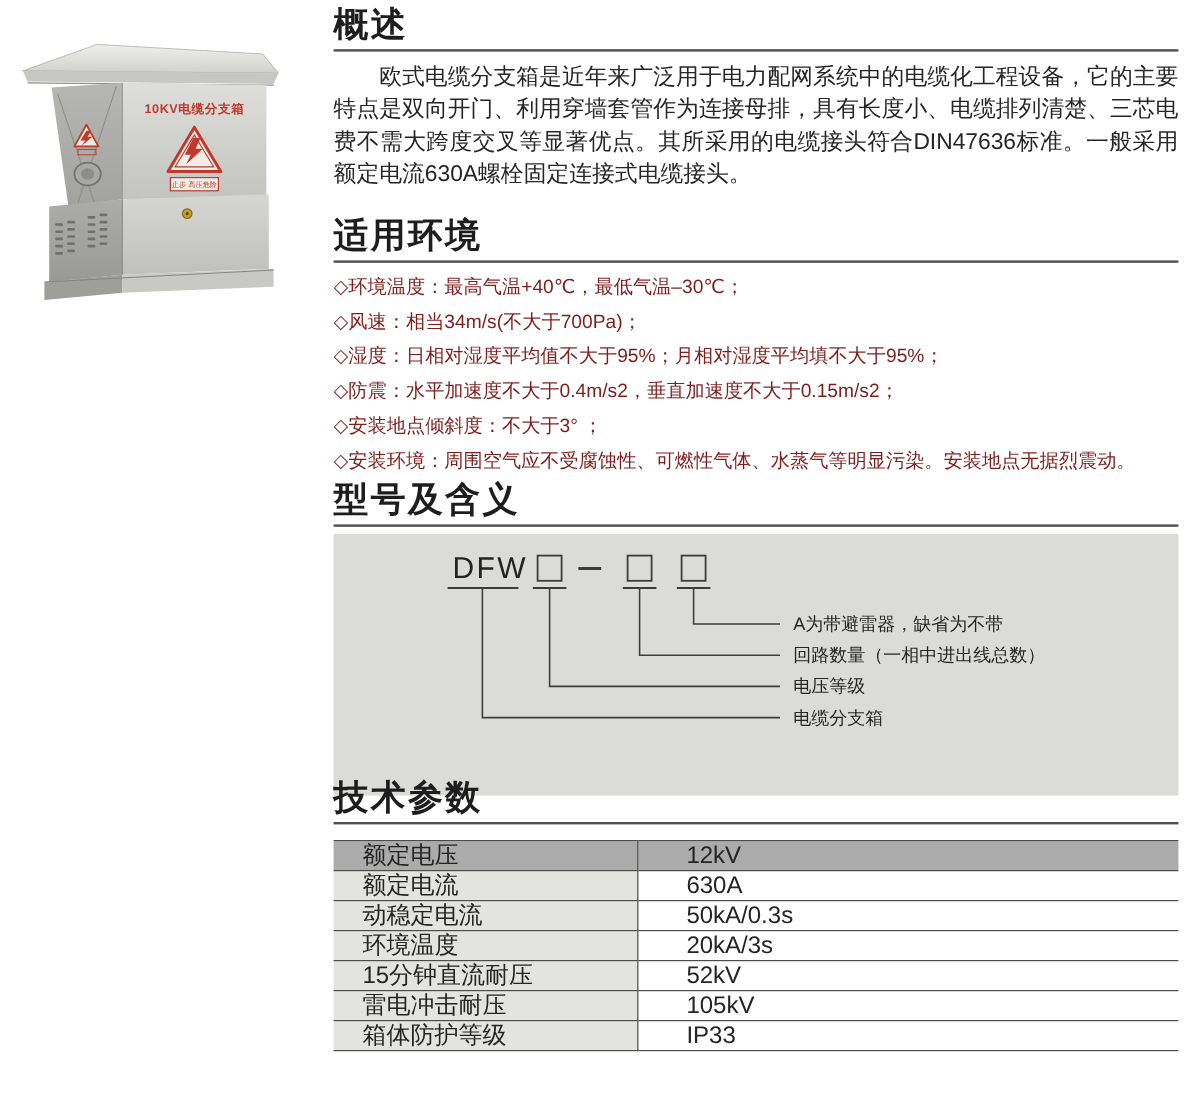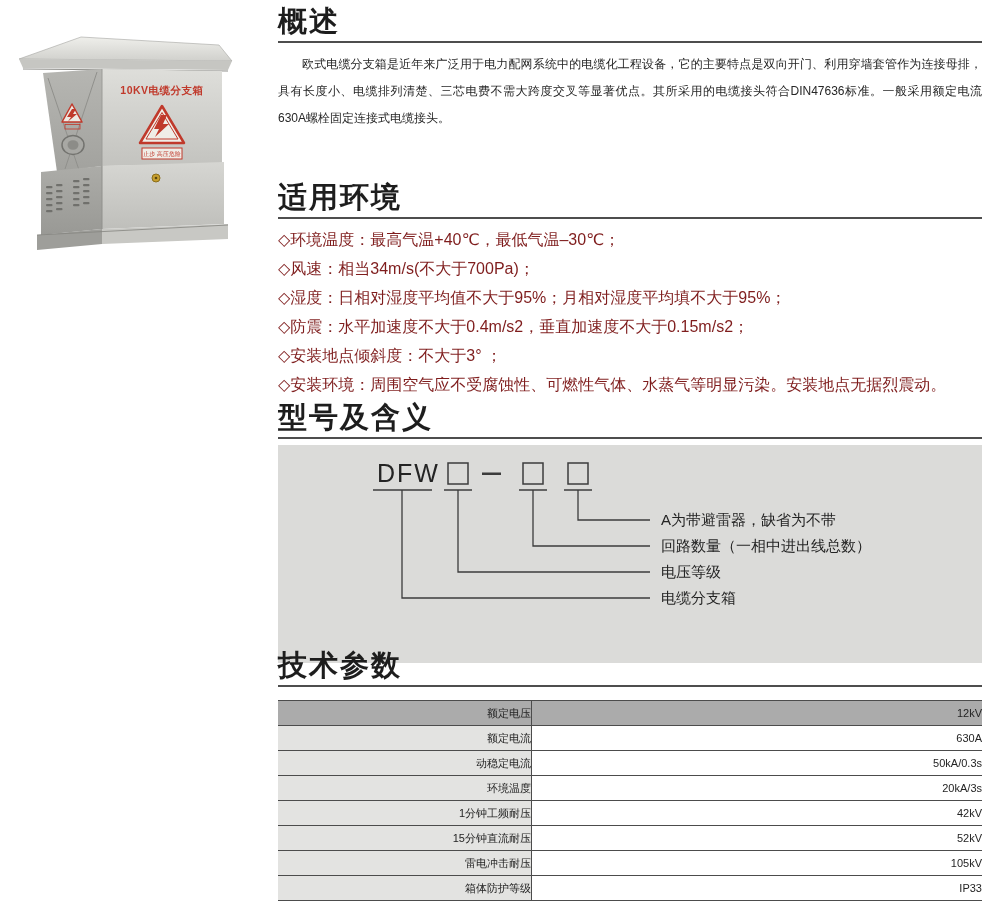--- a/index.html
+++ b/index.html
@@ -10,36 +10,36 @@
   }
   .section { position:absolute; left:278px; width:704px; }
   .sec-title {
     margin:0; font-size:29px; font-weight:600; letter-spacing:2px;
     color:#1d1d1d; line-height:26px; padding-bottom:7px;
     border-bottom:2px solid #4e4e4e;
   }
   
   #sec-overview { top:8px; }
   .overview-body {
-    margin:8px 0 0 0; font-size:12px; line-height:27px;
+    margin:8px 0 0 0; font-size:19px; line-height:27px;
     text-align:justify; text-indent:2em; color:#262626;
   }
   
   #sec-environment { top:184px; }
   .env-list { margin-top:6px; }
   .env-item { font-size:16px; line-height:29px; color:#7f1d1d; white-space:nowrap; }
   
   #sec-model { top:404px; }
   .model-panel { margin-top:6px; width:704px; height:218px; background:#dbdbd9; }
   .model-panel svg text { fill:#242424; }
   
   #sec-specs { top:652px; }
   .spec-table {
     margin-top:13px; width:704px; border-collapse:collapse;
-    font-size:11px; table-layout:fixed;text-align:right;
+    font-size:20px; table-layout:fixed;
   }
   .spec-table td {
     height:24px; line-height:24px; padding:0;
     border-top:1.5px solid #4c4c4c; border-bottom:1.5px solid #4c4c4c;
   }
   .spec-table td.k {
     width:229px; background:#e3e3e1; padding-left:24px;
     border-right:1.5px solid #4c4c4c;
   }
   .spec-table td.v { background:#ffffff; padding-left:40px; }
@@ -223,24 +223,20 @@
       </tr>
       <tr>
         <td class="k">动稳定电流</td>
         <td class="v">50kA/0.3s</td>
       </tr>
       <tr>
         <td class="k">环境温度</td>
         <td class="v">20kA/3s</td>
       </tr>
       <tr>
-        <td class="k">1分钟工频耐压</td>
-        <td class="v">42kV</td>
-      </tr>
-      <tr>
         <td class="k">15分钟直流耐压</td>
         <td class="v">52kV</td>
       </tr>
       <tr>
         <td class="k">雷电冲击耐压</td>
         <td class="v">105kV</td>
       </tr>
       <tr>
         <td class="k">箱体防护等级</td>
         <td class="v">IP33</td>

